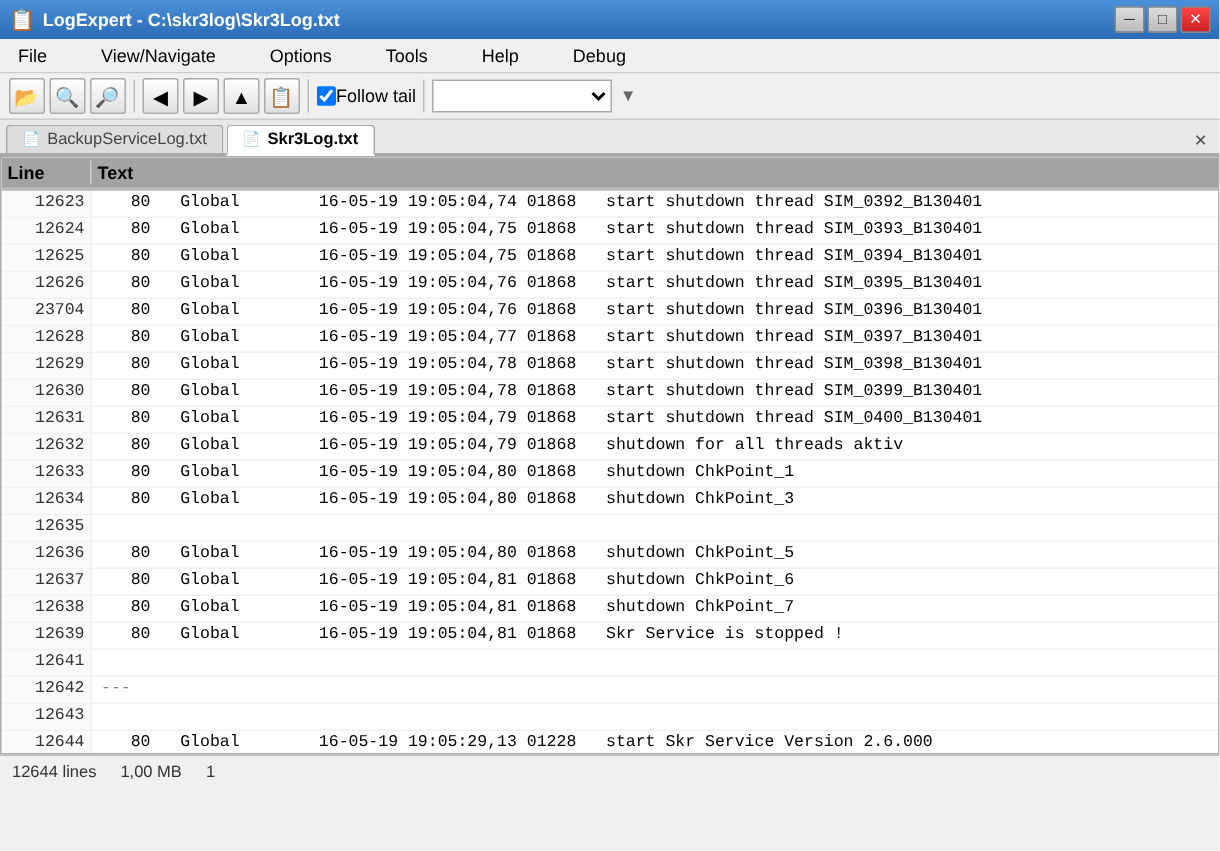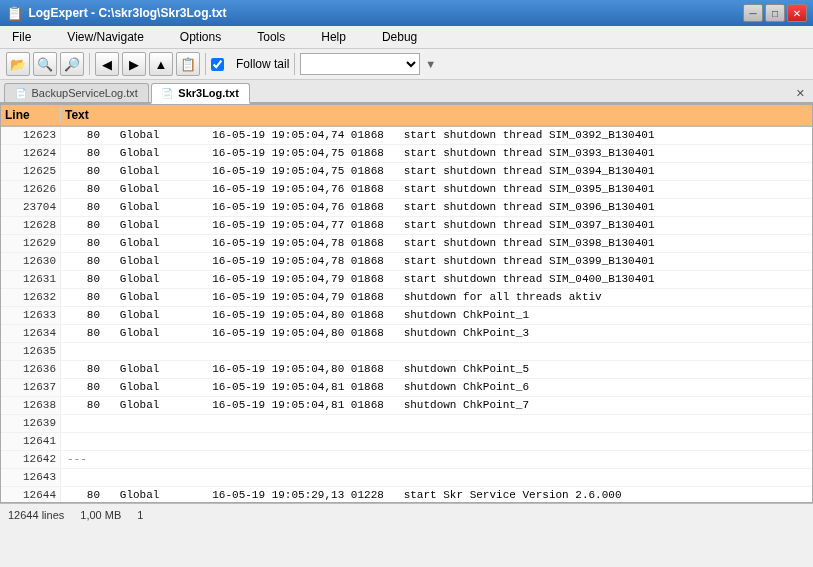--- a/index.html
+++ b/index.html
@@ -53,21 +53,21 @@
     }
     .toolbar-btn {
       width: 24px; height: 24px;
       background: linear-gradient(to bottom, #fff, #e0e0e0);
       border: 1px solid #aaa;
       border-radius: 2px;
       display: flex; align-items: center; justify-content: center;
       cursor: pointer; font-size: 13px;
     }
     .toolbar-separator { width: 1px; height: 22px; background: #bbb; margin: 0 2px; }
-    .toolbar-checkbox-area { display: flex; align-items: center; gap: 12px; font-size: 12px; }
+    .toolbar-checkbox-area { display: flex; gap: 0; font-size: 12px; }
     .toolbar-checkbox-area input { cursor: pointer; }
     .toolbar-dropdown {
       height: 22px; width: 120px;
       border: 1px solid #aaa;
       background: white;
       font-size: 12px;
       padding: 1px 4px;
     }
 
     .tab-bar {
@@ -108,21 +108,21 @@
     .log-container {
       background: white;
       overflow: hidden;
       position: relative;
       border: 1px solid #aaa;
       margin: 0;
     }
 
     .log-header {
       display: flex;
-      background: #fdba74;
+      background: #a3a3a3;
       border-bottom: 2px solid #bbb;
       font-weight: bold;
       font-size: 12px;
       padding: 2px 0;
     }
     .col-line { width: 60px; min-width: 60px; padding: 1px 4px; border-right: 1px solid #ccc; }
     .col-text { flex: 1; padding: 1px 4px; }
 
     .log-body {
       overflow-y: scroll;
@@ -286,20 +286,21 @@
       <div class="log-row">
         <span class="ln">12637</span>
         <span class="txt">   80   Global        16-05-19 19:05:04,81 01868   shutdown ChkPoint_6</span>
       </div>
       <div class="log-row">
         <span class="ln">12638</span>
         <span class="txt">   80   Global        16-05-19 19:05:04,81 01868   shutdown ChkPoint_7</span>
       </div>
       <div class="log-row">
         <span class="ln">12639</span>
+        <span class="txt">   80   Global        16-05-19 19:05:04,81 01868   Skr Service is stopped !</span>
       </div>
       <div class="log-row">
         <span class="ln">12641</span>
         <span class="txt"></span>
       </div>
       <div class="log-row separator">
         <span class="ln">12642</span>
         <span class="txt">---</span>
       </div>
       <div class="log-row">

